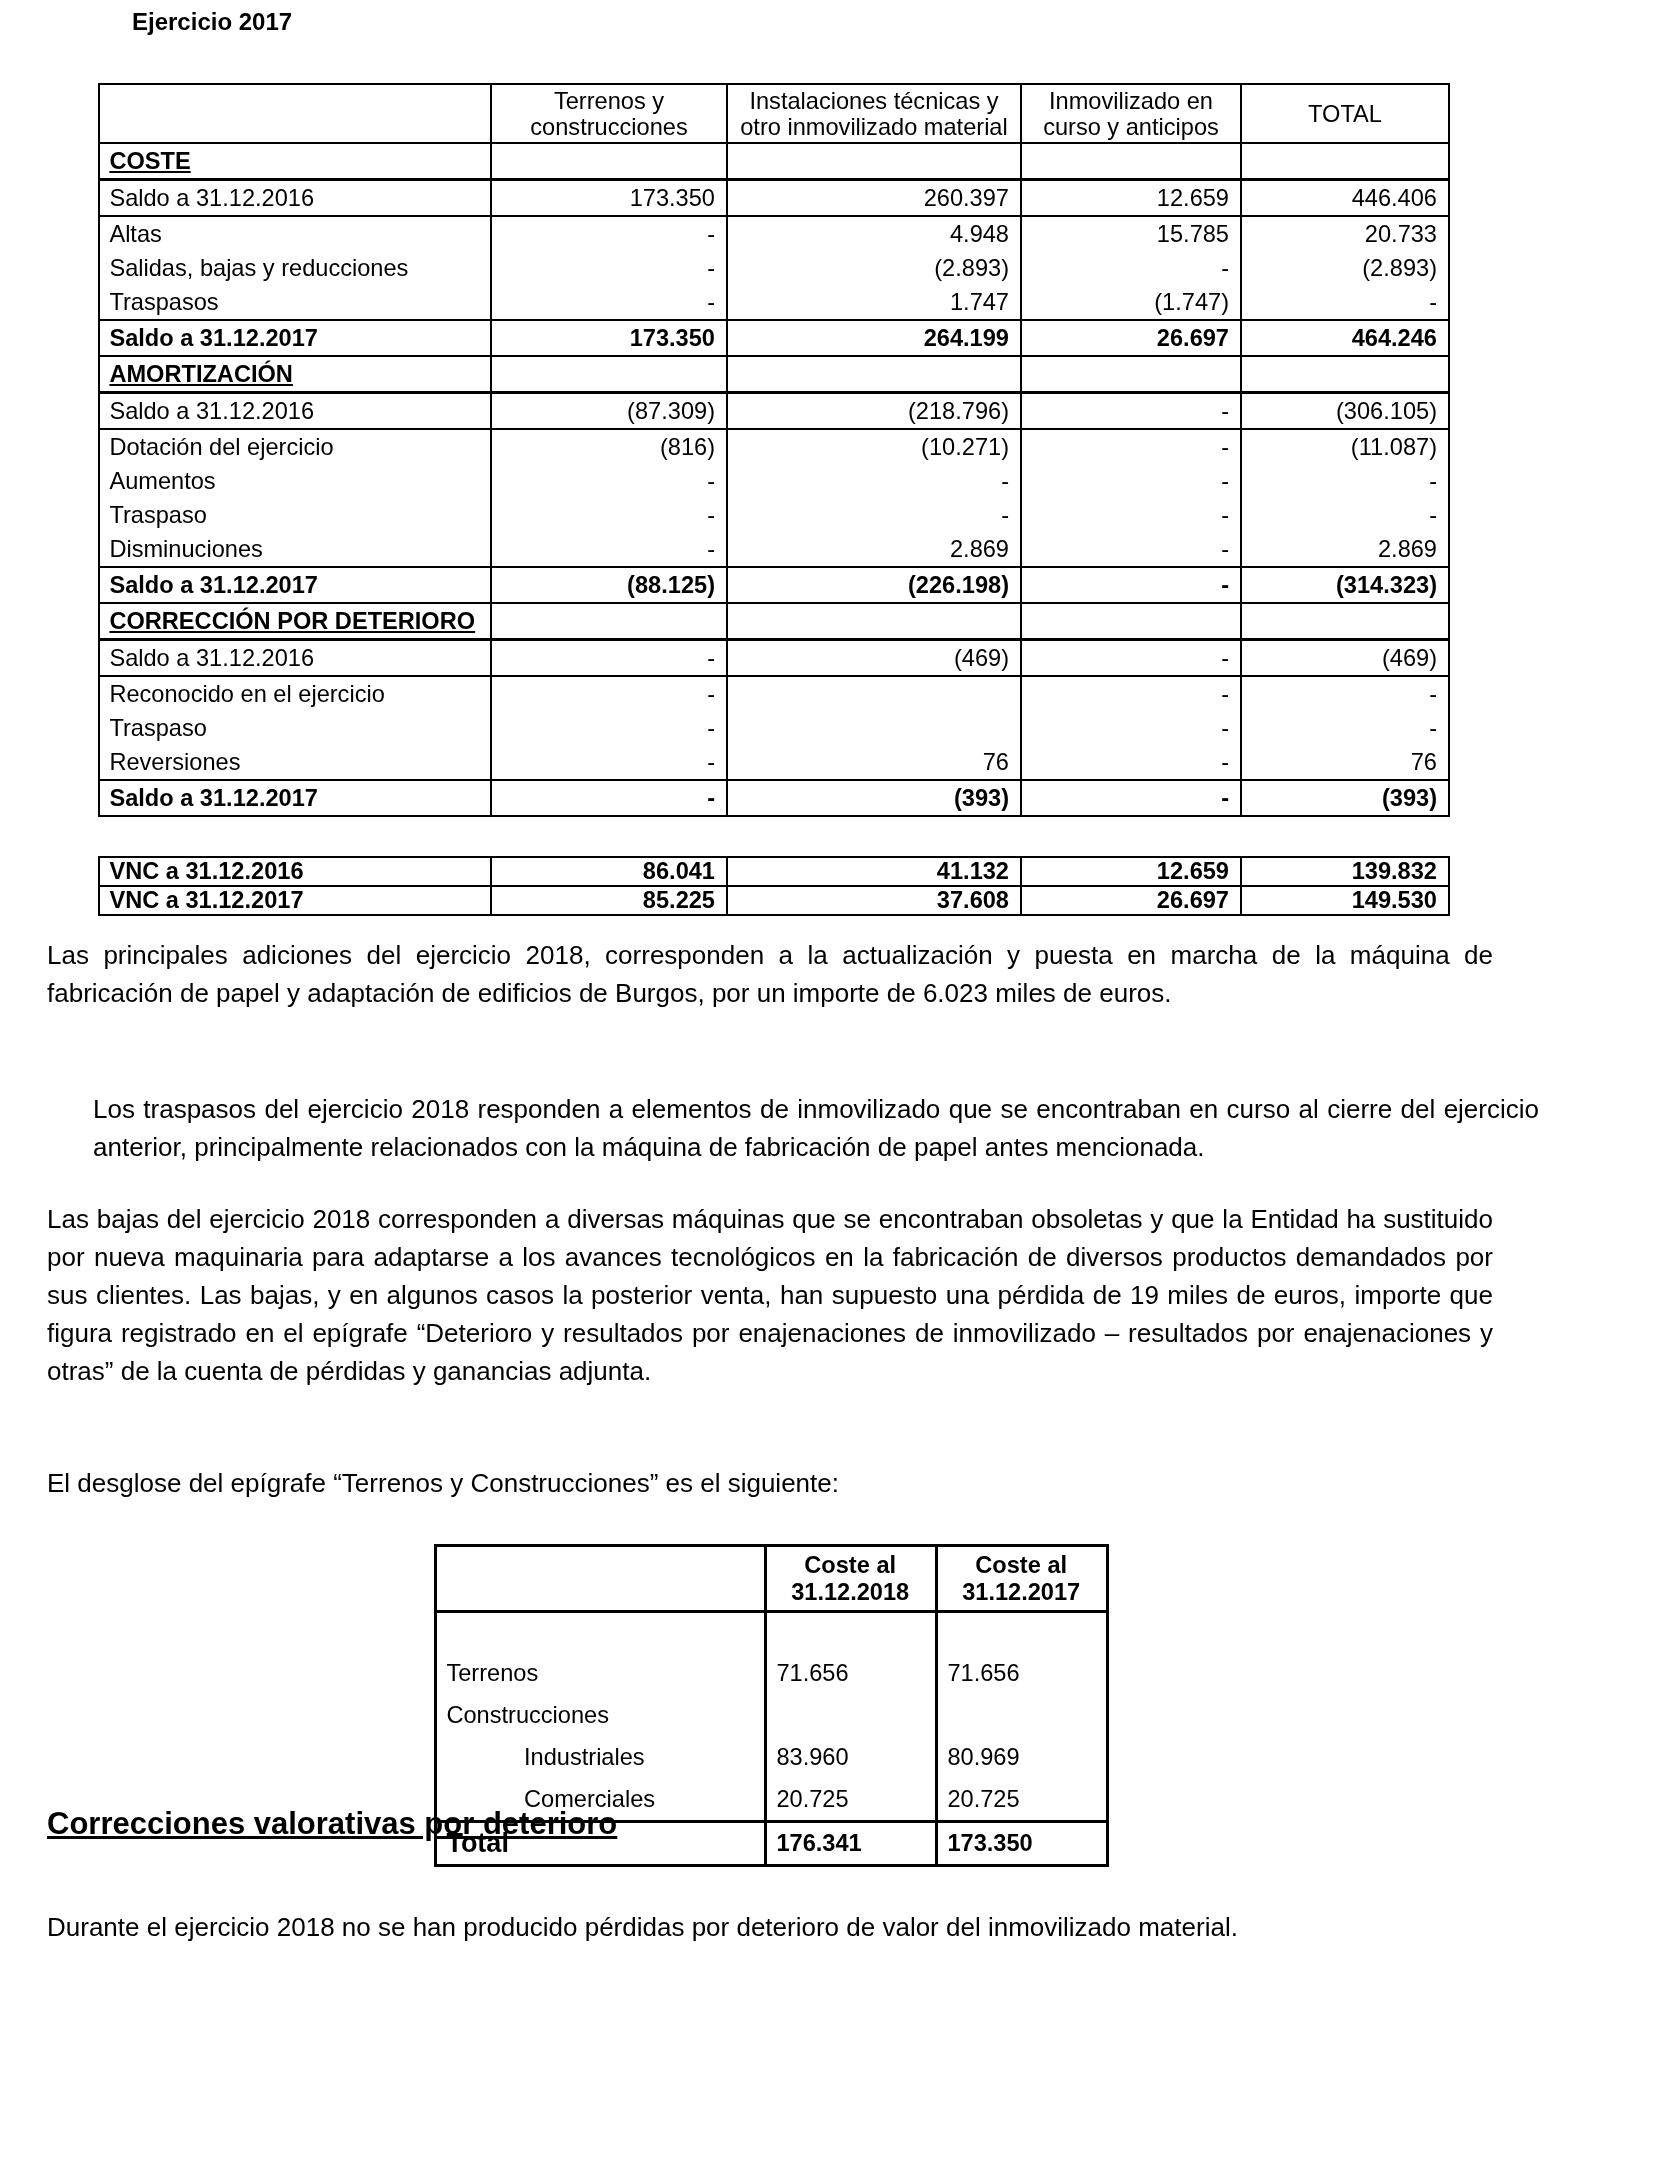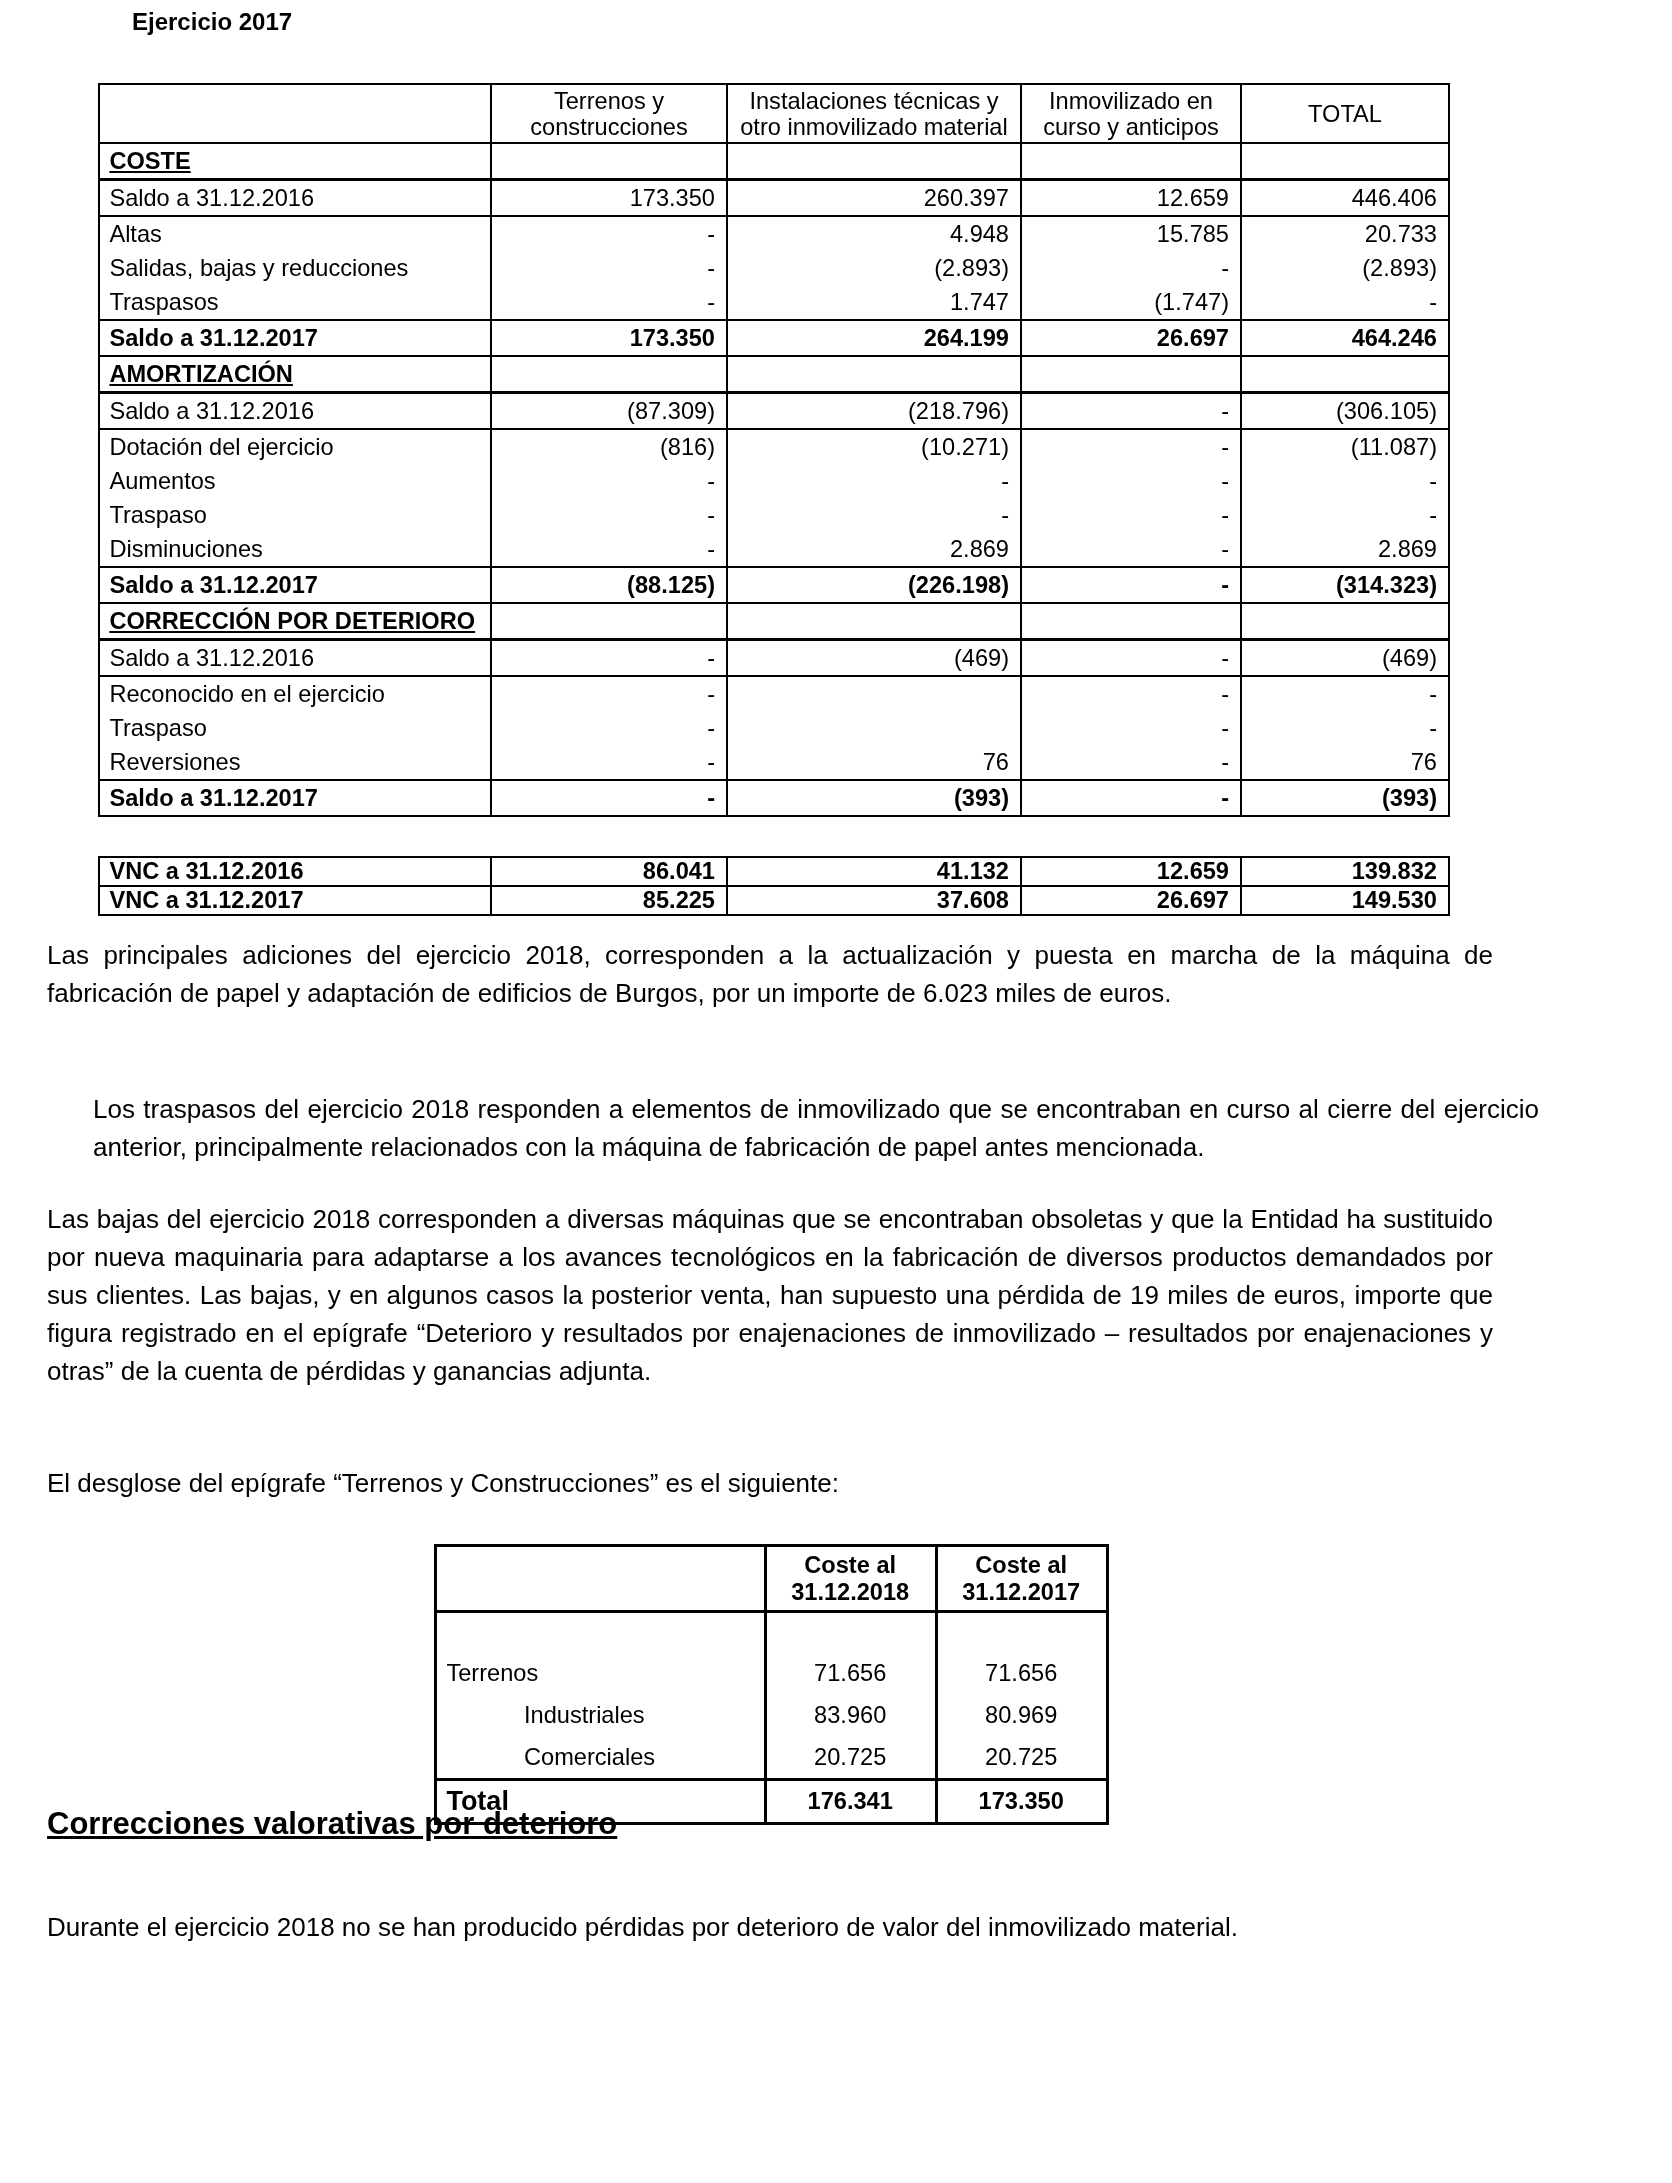--- a/index.html
+++ b/index.html
@@ -96,21 +96,21 @@
   table.desglose col.d0 { width: 330px; }
   table.desglose col.d1 { width: 171px; }
   table.desglose col.d2 { width: 171px; }
   table.desglose td {
     border-left: 3.1px solid #000;
     border-right: 3.1px solid #000;
     padding: 0 11px 0 9.4px;
     height: 42px;
     white-space: nowrap;
   }
-  table.desglose td.num { text-align: center; }
+  table.desglose td.num { text-align: left; }
   table.desglose tr.dhead td {
     border-top: 3.9px solid #000;
     border-bottom: 3.9px solid #000;
     height: 63px;
     font-weight: bold;
     text-align: center;
     line-height: 27px;
     white-space: normal;
   }
   table.desglose tr.dgap td { height: 39px; }
@@ -331,20 +331,25 @@
         <td></td>
         <td></td>
         <td></td>
       </tr>
     <tr>
       <td>Terrenos</td>
       <td class="num">71.656</td>
       <td class="num">71.656</td>
     </tr>
     <tr>
+      <td>Construcciones</td>
+      <td class="num"></td>
+      <td class="num"></td>
+    </tr>
+    <tr>
       <td class="indent">Industriales</td>
       <td class="num">83.960</td>
       <td class="num">80.969</td>
     </tr>
     <tr>
       <td class="indent">Comerciales</td>
       <td class="num">20.725</td>
       <td class="num">20.725</td>
     </tr>
     <tr class="dtotal">

